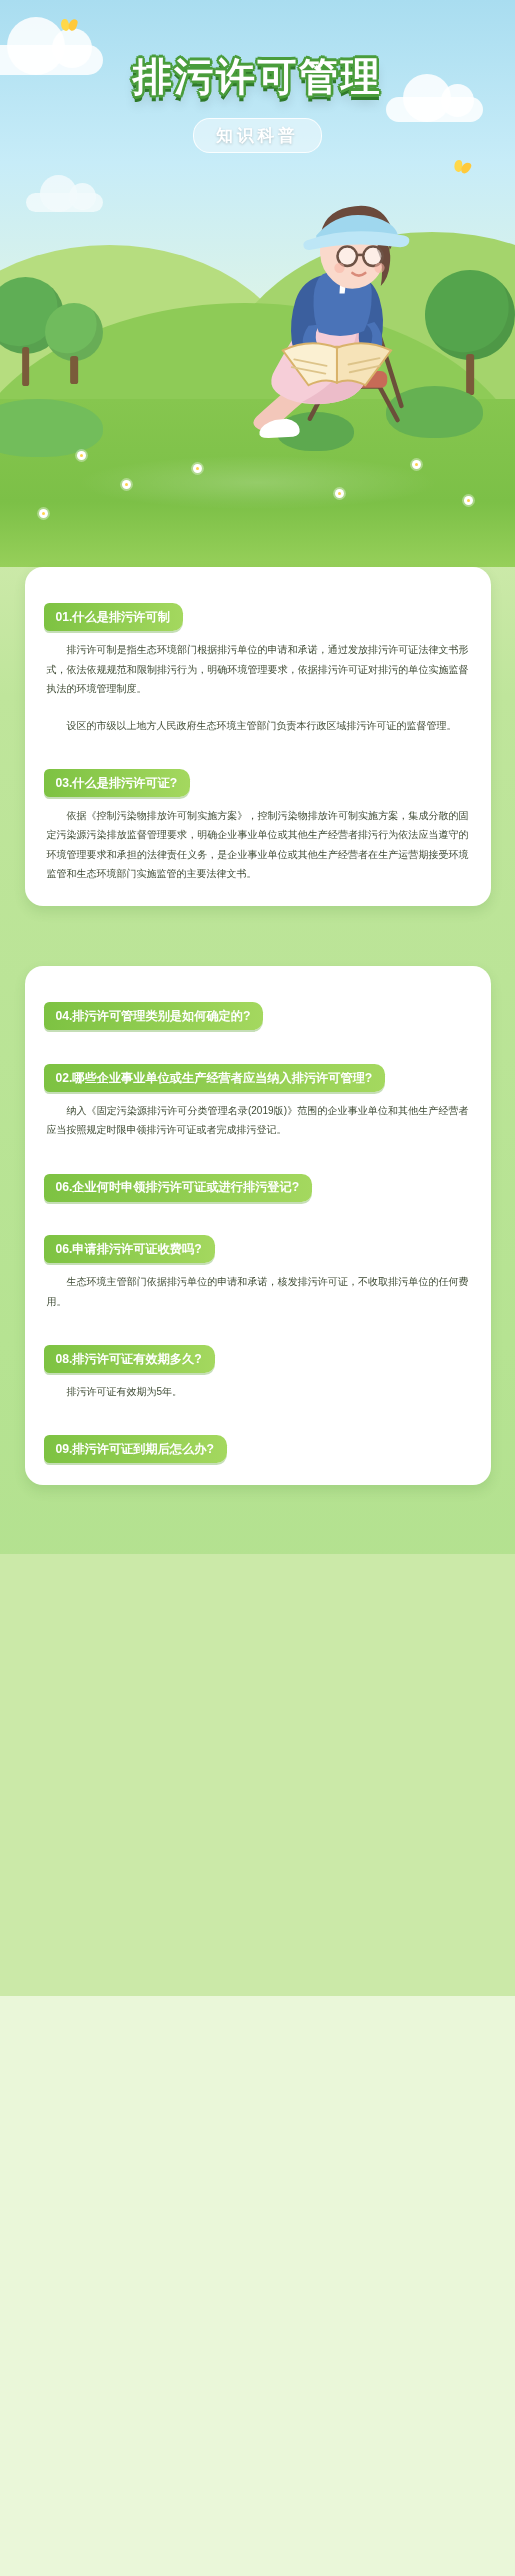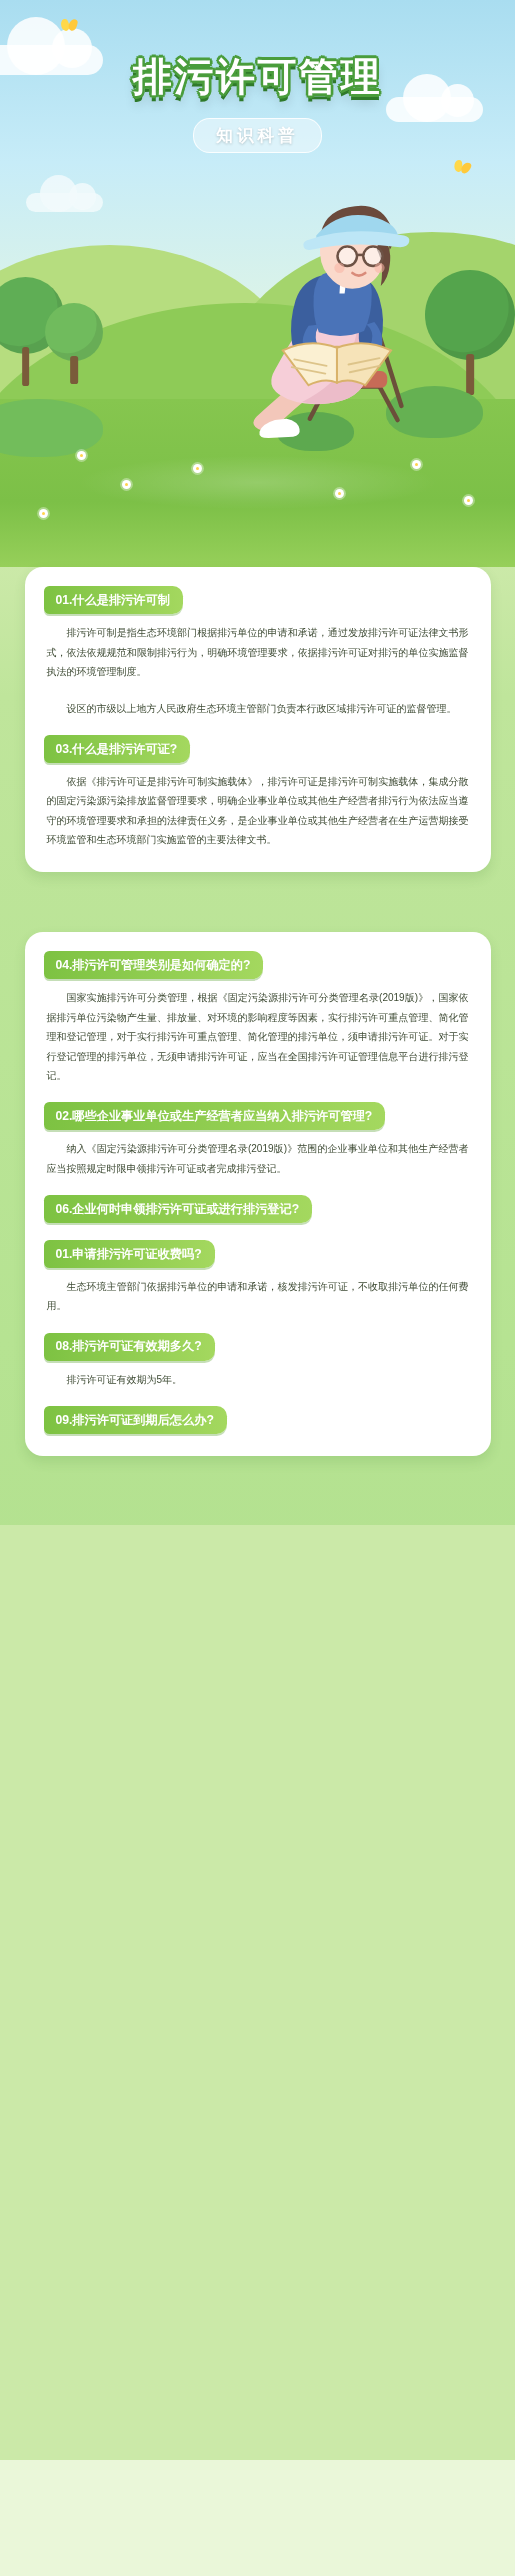--- a/index.html
+++ b/index.html
@@ -7,21 +7,21 @@
     padding: 0;
   }
   body {
     width: 515px;
     font-family: "Liberation Sans", "DejaVu Sans", sans-serif;
     background: #eaf7d9;
   }
   .page {
     position: relative;
     width: 515px;
-    height: 2460px;
+    height: 1996px;
     overflow: hidden;
     background: linear-gradient(#bfe8f5 0px, #cfeffb 116px, #e8f7d2 270px, #d6f0b3 489px, #cbe9a8 644px);
   }
 
   
   .hero {
     position: absolute;
     top: 0; left: 0;
     width: 515px;
     height: 580px;
@@ -200,20 +200,21 @@
     display: inline-block;
     background: linear-gradient(90deg, #7dc242, #a4d85f);
     color: #ffffff;
     font-size: 12.2px;
     font-weight: bold;
     padding: 5.8px 13px 5.8px 11.6px;
     border-radius: 5.2px 10.3px 10.3px 5.2px;
     line-height: 1.35;
     max-width: 100%;
     box-shadow: 0 1.9px 0 rgba(90,160,50,0.35);
+    margin-top: 17px;
   }
   .answer {
     margin: 9px 2.6px 0;
     font-size: 10px;
     line-height: 1.95;
     color: #3d4a33;
     text-align: justify;
     text-indent: 2em;
   }
   .spacer-grass {
@@ -334,40 +335,39 @@
     <div class="card">
       <div class="qa">
         <div class="q-bar">01.什么是排污许可制</div>
         <p class="answer">排污许可制是指生态环境部门根据排污单位的申请和承诺，通过发放排污许可证法律文书形式，依法依规规范和限制排污行为，明确环境管理要求，依据排污许可证对排污的单位实施监督执法的环境管理制度。</p>
       </div>
       <div class="qa">
         <p class="answer">设区的市级以上地方人民政府生态环境主管部门负责本行政区域排污许可证的监督管理。</p>
       </div>
       <div class="qa">
         <div class="q-bar">03.什么是排污许可证?</div>
-        <p class="answer">依据《排污许可证是排污许可制实施载体》，排污许可证是排污许可制实施载体，集成分散的固定污染源污染排放监督管理要求，明确企业事业单位或其他生产经营者排污行为依法应当遵守的环境管理要求和承担的法律责任义务，是企业事业单位或其他生产经营者在生产运营期接受环境监管和生态环境部门实施监管的主要法律文书。</p>
+        <p class="answer">依据《控制污染物排放许可制实施方案》，控制污染物排放许可制实施方案，集成分散的固定污染源污染排放监督管理要求，明确企业事业单位或其他生产经营者排污行为依法应当遵守的环境管理要求和承担的法律责任义务，是企业事业单位或其他生产经营者在生产运营期接受环境监管和生态环境部门实施监管的主要法律文书。</p>
       </div>
     </div>
 
     <div class="spacer-grass"></div>
 
     <div class="card">
       <div class="qa">
         <div class="q-bar">04.排污许可管理类别是如何确定的?</div>
-        <p class="answer">国家实施排污许可分类管理，根据《固定污染源排污许可分类管理名录(2019版)》，国家依据排污单位污染物产生量、排放量、对环境的影响程度等因素，实行排污许可重点管理、简化管理和登记管理，对于实行排污许可重点管理、简化管理的排污单位，须申请排污许可证。对于实行登记管理的排污单位，无须申请排污许可证，应当在全国排污许可证管理信息平台进行排污登记。</p>
       </div>
       <div class="qa">
         <div class="q-bar">02.哪些企业事业单位或生产经营者应当纳入排污许可管理?</div>
         <p class="answer">纳入《固定污染源排污许可分类管理名录(2019版)》范围的企业事业单位和其他生产经营者应当按照规定时限申领排污许可证或者完成排污登记。</p>
       </div>
       <div class="qa">
         <div class="q-bar">06.企业何时申领排污许可证或进行排污登记?</div>
       </div>
       <div class="qa">
-        <div class="q-bar">01.申请排污许可证收费吗?</div>
+        <div class="q-bar">06.申请排污许可证收费吗?</div>
         <p class="answer">生态环境主管部门依据排污单位的申请和承诺，核发排污许可证，不收取排污单位的任何费用。</p>
       </div>
       <div class="qa">
         <div class="q-bar">08.排污许可证有效期多久?</div>
         <p class="answer">排污许可证有效期为5年。</p>
       </div>
       <div class="qa">
         <div class="q-bar">09.排污许可证到期后怎么办?</div>
       </div>
     </div>

